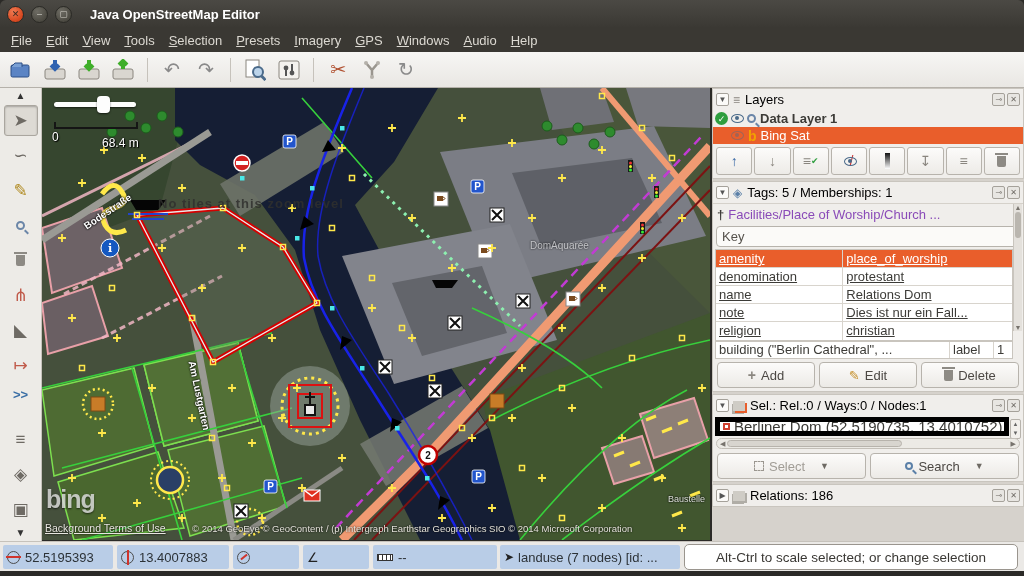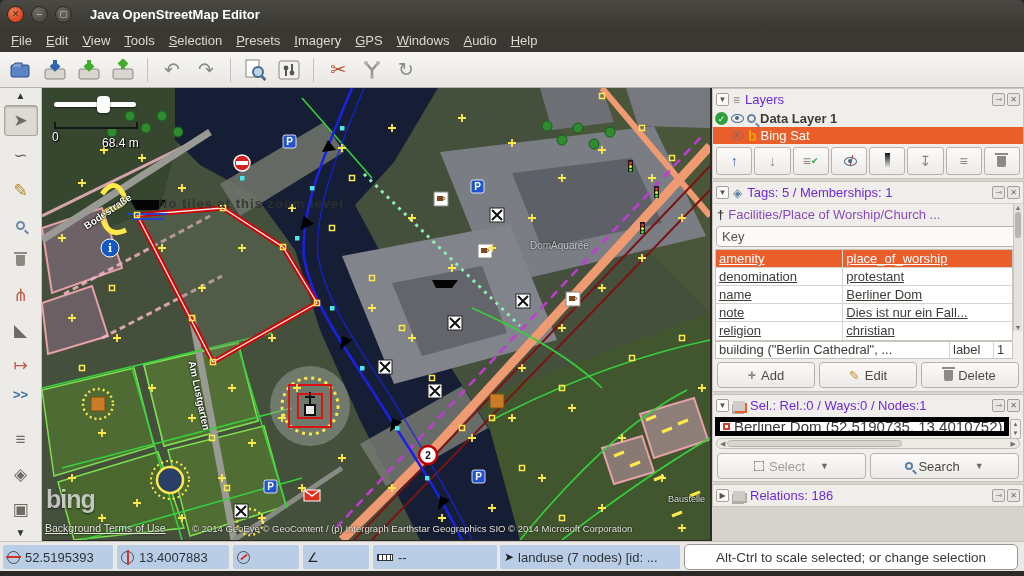--- a/index.html
+++ b/index.html
@@ -61,21 +61,21 @@
     letter-spacing:-1px; text-shadow:0 1px 2px rgba(0,0,0,.7); }
   .terms-link { position:absolute; left:3px; bottom:6px; color:#e8e6e0; font-size:10.5px; text-decoration:underline;
     text-shadow:0 0 2px #000; }
   .map-copyright { position:absolute; left:150px; bottom:6px; color:#e4e2da; font-size:9.5px; text-shadow:0 0 2px #000; }
 
   
   .rightcol { position:absolute; left:712px; top:88px; width:312px; bottom:35px; background:#d6d2cc;
     display:flex; flex-direction:column; }
   .panel { background:#f0eeeb; border:1px solid #c9c5be; margin-bottom:2px; }
   .phead { height:21px; display:flex; align-items:center; padding:0 3px; color:#66625c; font-size:13px; }
-  .phead .ptitle { flex:1; margin-left:5px; color:#6d28d9; }
+  .phead .ptitle { flex:1; margin-left:5px; color:#000000; }
   .collapse-box { width:13px; height:13px; border:1px solid #a5a19a; border-radius:2px; background:#fbfaf8;
     font-size:8px; color:#555; display:flex; align-items:center; justify-content:center; }
   .pico { margin-left:4px; font-size:12px; color:#8a867f; }
   .pin-icon,.close-icon { width:13px; height:13px; border:1px solid #a5a19a; border-radius:2px; background:#e8e6e2;
     font-size:8px; color:#6e6a64; display:flex; align-items:center; justify-content:center; margin-left:2px; }
 
   
   .layer-row { height:17px; display:flex; align-items:center; font-size:13px; color:#3c3b37; padding-left:2px; }
   .layer-row.selected { background:#e95e2b; color:#fff; }
   .layer-row.bold { font-weight:bold; }
@@ -643,21 +643,21 @@
             <div class="v">place_of_worship</div>
           </div>
 
           <div class="tag-row">
             <div class="k">denomination</div>
             <div class="v">protestant</div>
           </div>
 
           <div class="tag-row">
             <div class="k">name</div>
-            <div class="v">Berliner Dom</div>
+            <div class="v">Relations Dom</div>
           </div>
 
           <div class="tag-row">
             <div class="k">note</div>
             <div class="v">Dies ist nur ein Fall...</div>
           </div>
 
           <div class="tag-row">
             <div class="k">religion</div>
             <div class="v">christian</div>

